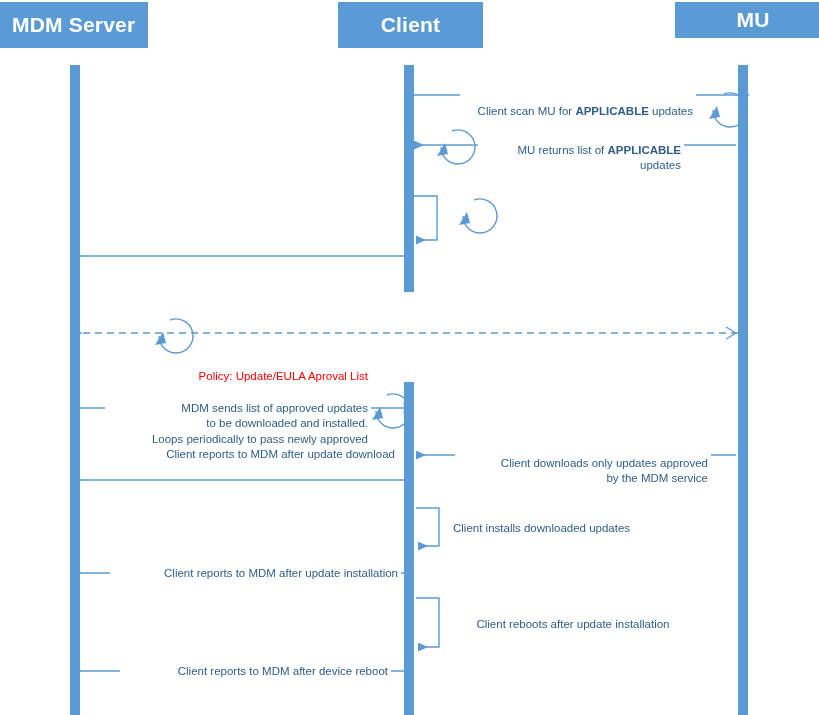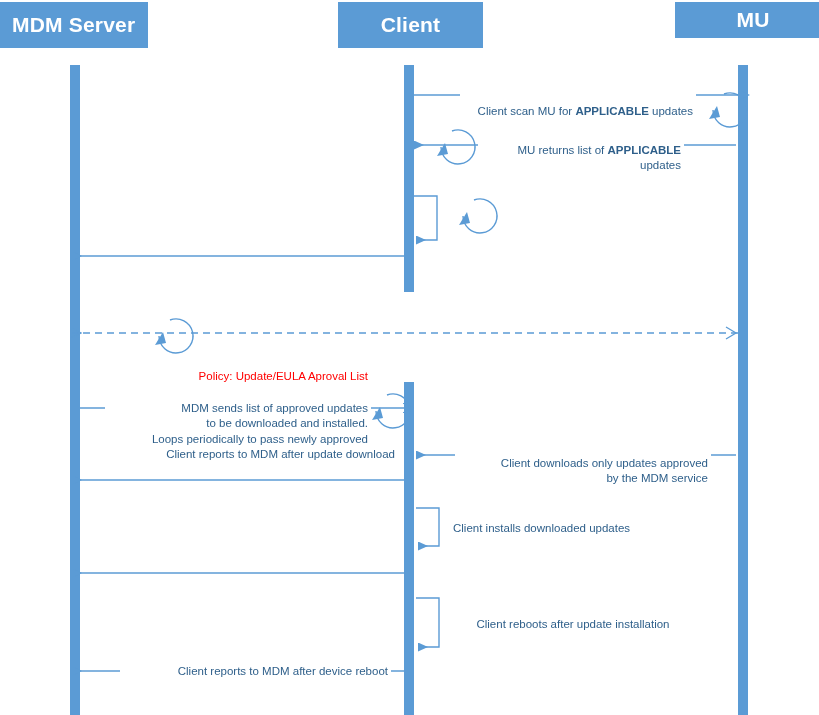--- a/index.html
+++ b/index.html
@@ -172,18 +172,19 @@
   </div>
 
   <div class="msg-label" style="left:455px; top:440px; width:250px;">
     Client downloads only updates approved<br>by the MDM service
   </div>
 
   <div class="msg-label" style="left:112px; top:447px; width:280px;">Client reports to MDM after update download</div>
 
   <div class="msg-label" style="left:450px; top:521px; width:215px; text-align:left;">Client installs downloaded updates</div>
 
+  <div class="msg-label" style="left:110px; top:566px; width:285px;">Client reports to MDM after update installation</div>
 
   <div class="msg-label" style="left:455px; top:617px; width:230px; text-align:center;">Client reboots after update installation</div>
 
   <div class="msg-label" style="left:120px; top:664px; width:265px;">Client reports to MDM after device reboot</div>
 
 </div>
 
 </body></html>

